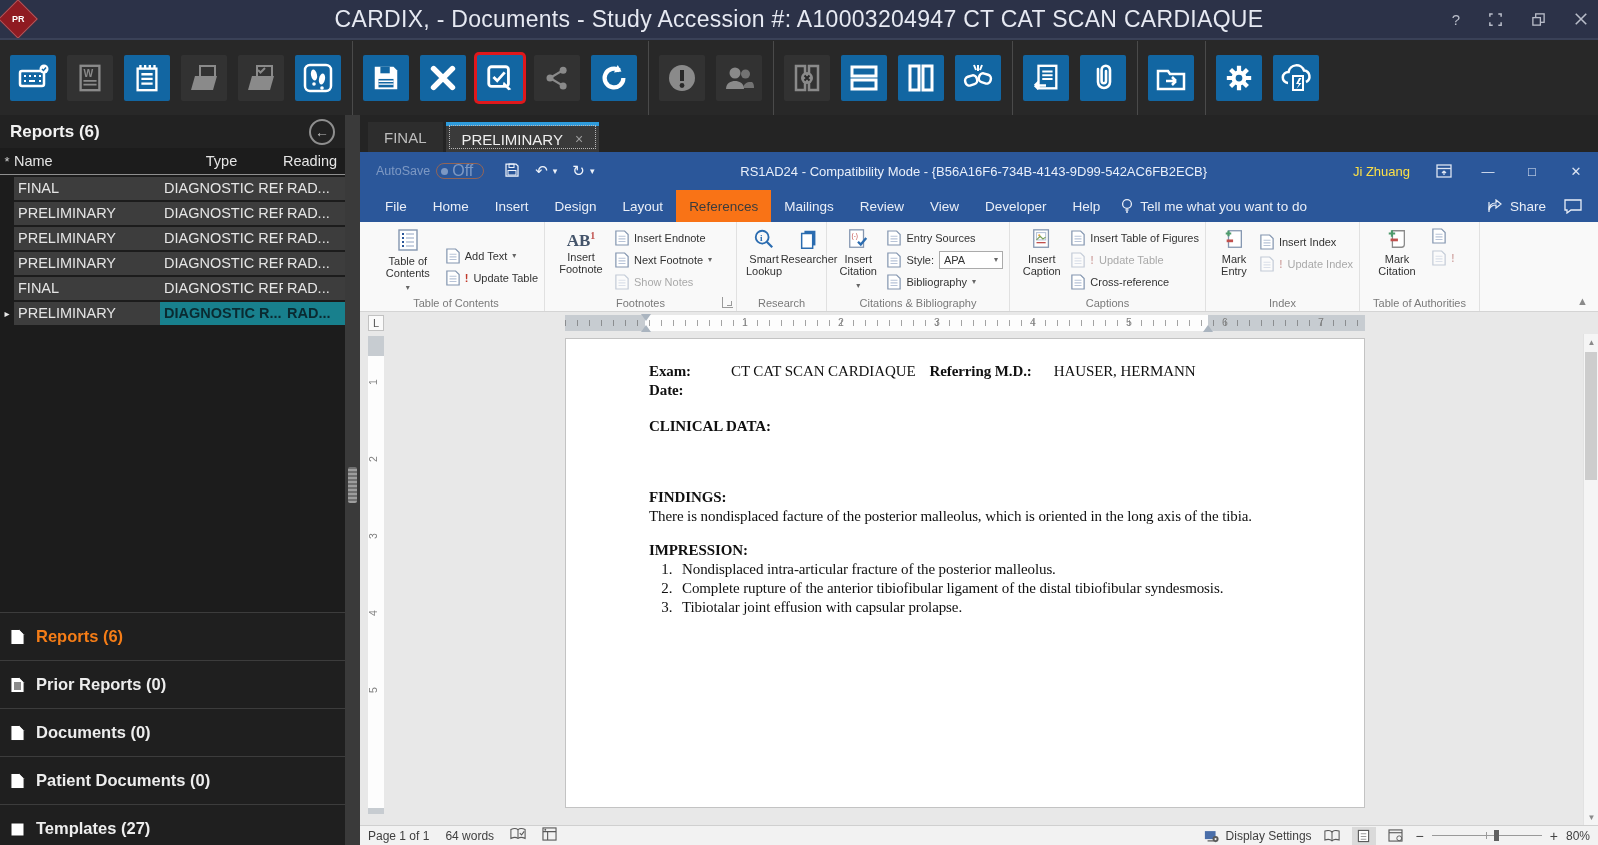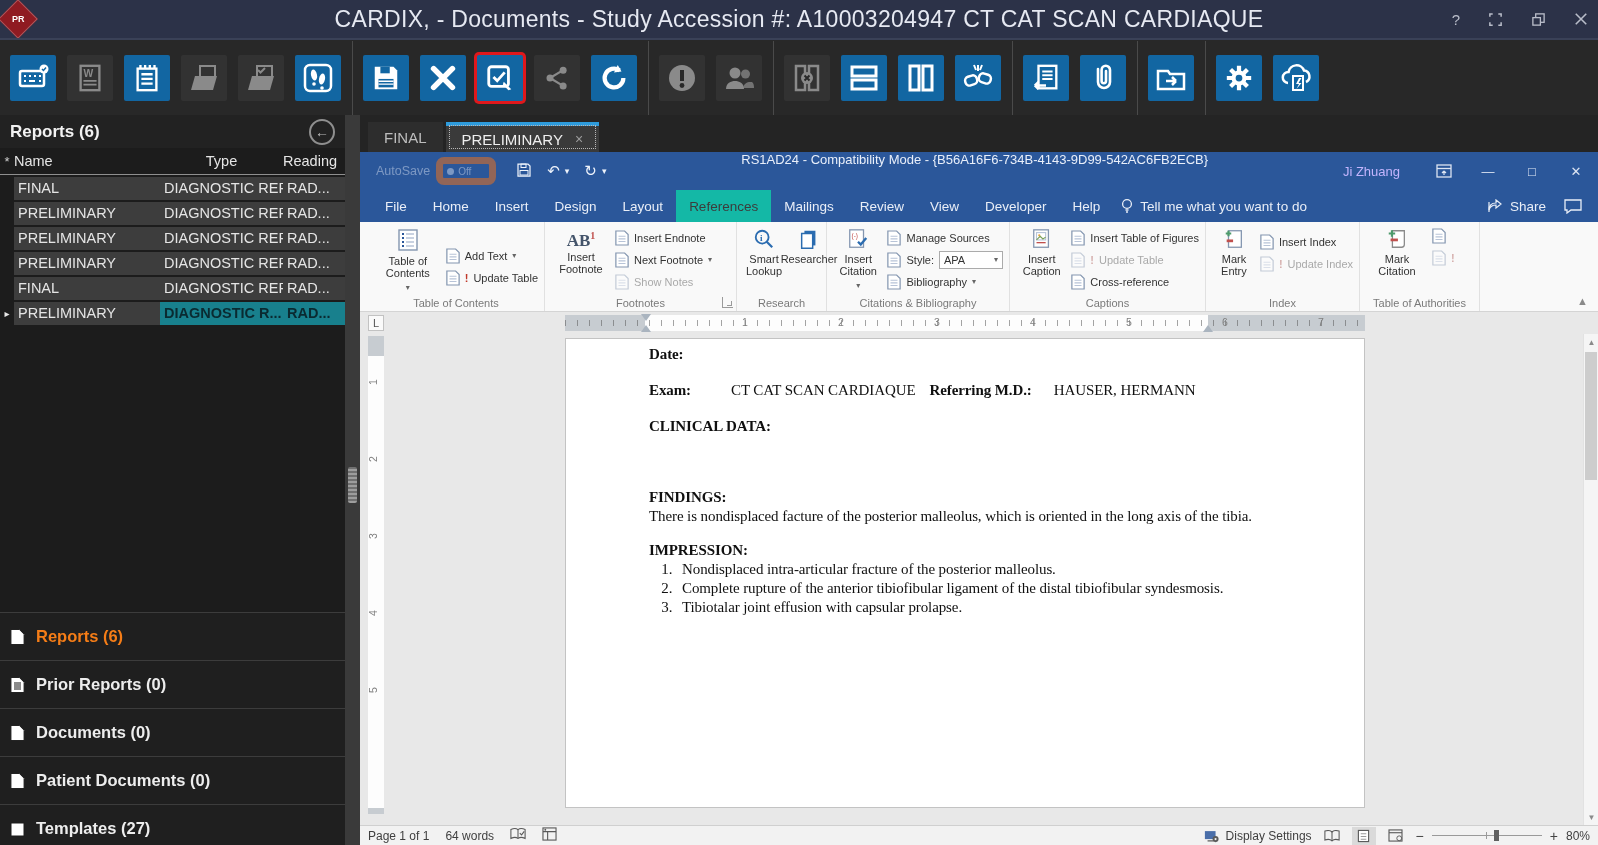--- a/index.html
+++ b/index.html
@@ -59,36 +59,36 @@
   
   .main{position:absolute;left:360px;top:115px;width:1238px;height:730px;background:#242424;}
   .doctabs{height:37px;display:flex;align-items:flex-end;padding-left:8px;gap:3px;background:#242424;}
   .dtab{height:30px;padding:0 16px;background:#2d2d2d;color:#bdbdbd;font-size:15px;
         display:flex;align-items:center;box-sizing:border-box;}
   .dtab.active{background:#3a3a3a;color:#efefef;border-top:4px solid #2e9bdb;outline:1px dotted #b7b7b7;outline-offset:-4px;}
   .dtab .x{margin-left:12px;color:#9d9d9d;font-size:14px;}
 
   
   .word{position:absolute;left:0;top:37px;width:1238px;height:693px;background:#fff;display:flex;flex-direction:column;}
-  .w-titlebar{height:38px;background:#2b579a;display:flex;color:#cdd8ec;flex:none;}
+  .w-titlebar{height:38px;background:#2b579a;display:flex;align-items:center;color:#cdd8ec;flex:none;}
   .autosave{display:flex;align-items:center;gap:6px;margin-left:16px;opacity:.5;font-size:12.5px;}
-  .as-pill{width:38px;height:14px;border:7px solid #f97316;border-radius:8px;display:flex;align-items:center;
-           gap:4px;padding:0 4px;font-size:10px;}
+  .as-pill{width:38px;height:14px;border:1px solid #f97316;border-radius:8px;display:flex;align-items:center;
+           gap:4px;padding:0 4px;font-size:16px;}
   .as-dot{width:7px;height:7px;border-radius:50%;background:#cdd8ec;}
   .qat{display:flex;align-items:center;gap:15px;margin-left:20px;color:#eef3fb;font-size:15px;}
   .qat .small-caret{font-size:9px;margin-left:-10px;}
   .w-title{flex:1;text-align:center;font-size:13px;color:#e9effa;white-space:nowrap;overflow:hidden;}
   .w-right{display:flex;align-items:center;gap:0;margin-right:0;}
-  .w-user{font-size:13px;margin-right:22px;color:#c4b5fd;}
+  .w-user{font-size:13px;margin-right:12px;color:#fde047;}
   .wc{width:44px;height:38px;display:flex;align-items:center;justify-content:center;color:#dce4f2;font-size:13px;}
 
   .ribbontabs{height:32px;background:#2b579a;display:flex;align-items:stretch;padding-left:12px;
               color:#e9eef7;font-size:13.5px;flex:none;}
   .rtab{display:flex;align-items:center;padding:0 13px;white-space:nowrap;}
-  .rtab.active{background:#14b8a6;color:#3c3c3c;}
+  .rtab.active{background:#f97316;color:#3c3c3c;}
   .tellme{display:flex;align-items:center;gap:7px;margin-left:8px;white-space:nowrap;}
   .rt-right{margin-left:auto;display:flex;align-items:center;gap:18px;padding-right:16px;}
   .share{display:flex;align-items:center;gap:7px;}
 
   .ribbon{height:90px;background:#f9f9f9;border-bottom:1px solid #d4d4d4;display:flex;
           padding-left:8px;position:relative;flex:none;box-sizing:border-box;}
   .rgroup{position:relative;border-right:1px solid #e1e1e1;display:flex;align-items:flex-start;
           padding:4px 6px 16px 6px;box-sizing:border-box;flex:none;}
   .glabel{position:absolute;bottom:2px;left:0;right:0;text-align:center;font-size:11px;color:#7a7a7a;white-space:nowrap;}
   .launcher{position:absolute;right:3px;bottom:3px;width:10px;height:10px;border-left:1px solid #9a9a9a;
@@ -684,21 +684,21 @@
                 <path d="M12 15l3 3 6-7" stroke="#2b6cb0" stroke-width="2.6" fill="none"></path>
               </svg>
             <span class="blab">Insert Citation</span>
               <span class="caret">▾</span>
           </div>
           <div class="rcol">
             <div class="srow">
                 <svg width="14" height="16">
                   <use href="#i-mpg"></use>
                 </svg>
-                <span>Manage Sources</span>
+                <span>Entry Sources</span>
               </div>
             <div class="srow">
                 <svg width="14" height="16">
                   <use href="#i-mpg"></use>
                 </svg>
                 <span>Style:</span>
               <span class="stylebox">
                   <span>APA</span>
                   <span class="caret">▾</span>
                 </span>
@@ -827,22 +827,22 @@
           <div class="active-band"></div>
           <span class="vnum" style="top:40px">1</span>
           <span class="vnum" style="top:117px">2</span>
           <span class="vnum" style="top:194px">3</span>
           <span class="vnum" style="top:271px">4</span>
           <span class="vnum" style="top:348px">5</span>
         </div>
 
         <div class="page">
           <div class="pagetext">
+            <p class="docline mt1 examline"><span class="b">Exam:</span><span class="v1">CT CAT SCAN CARDIAQUE</span><span class="b v2">Referring M.D.:</span><span class="v3">HAUSER, HERMANN</span></p>
             <p class="docline b">Date:</p>
-            <p class="docline mt1 examline"><span class="b">Exam:</span><span class="v1">CT CAT SCAN CARDIAQUE</span><span class="b v2">Referring M.D.:</span><span class="v3">HAUSER, HERMANN</span></p>
             <p class="docline mt1 b">CLINICAL DATA:</p>
             <p class="docline mt2 b">FINDINGS:</p>
             <p class="docline">There is nondisplaced facture of the posterior malleolus, which is oriented in the long axis of the tibia.</p>
             <p class="docline mt3 b">IMPRESSION:</p>
             <ol class="imp">
               <li>Nondisplaced intra-articular fracture of the posterior malleolus.</li>
               <li>Complete rupture of the anterior tibiofibular ligament of the distal tibiofibular syndesmosis.</li>
               <li>Tibiotalar joint effusion with capsular prolapse.</li>
             </ol>
           </div>

